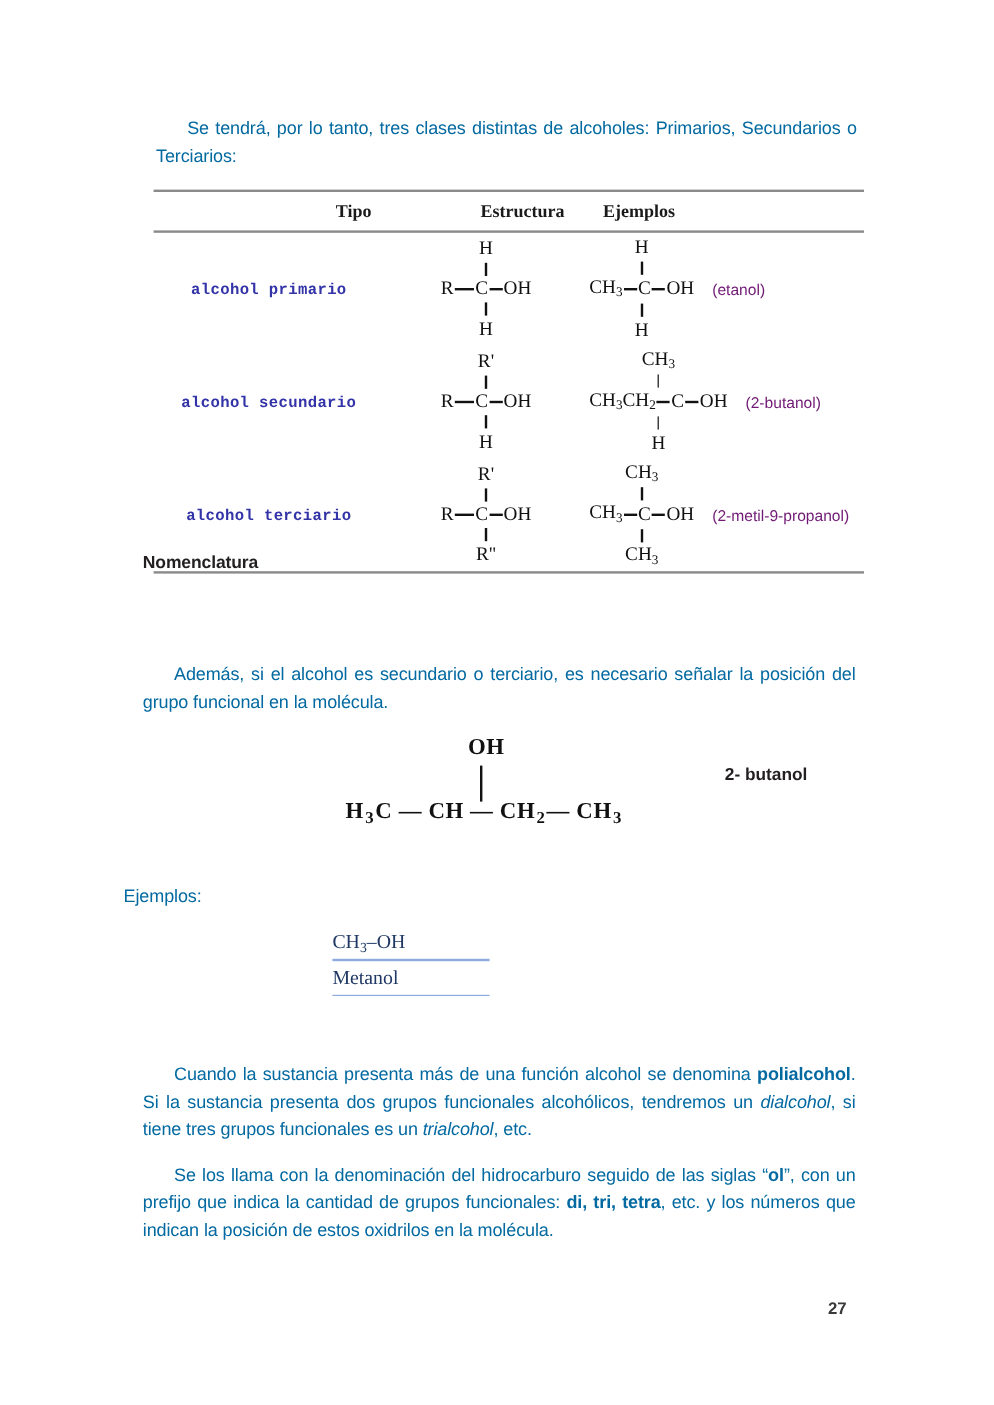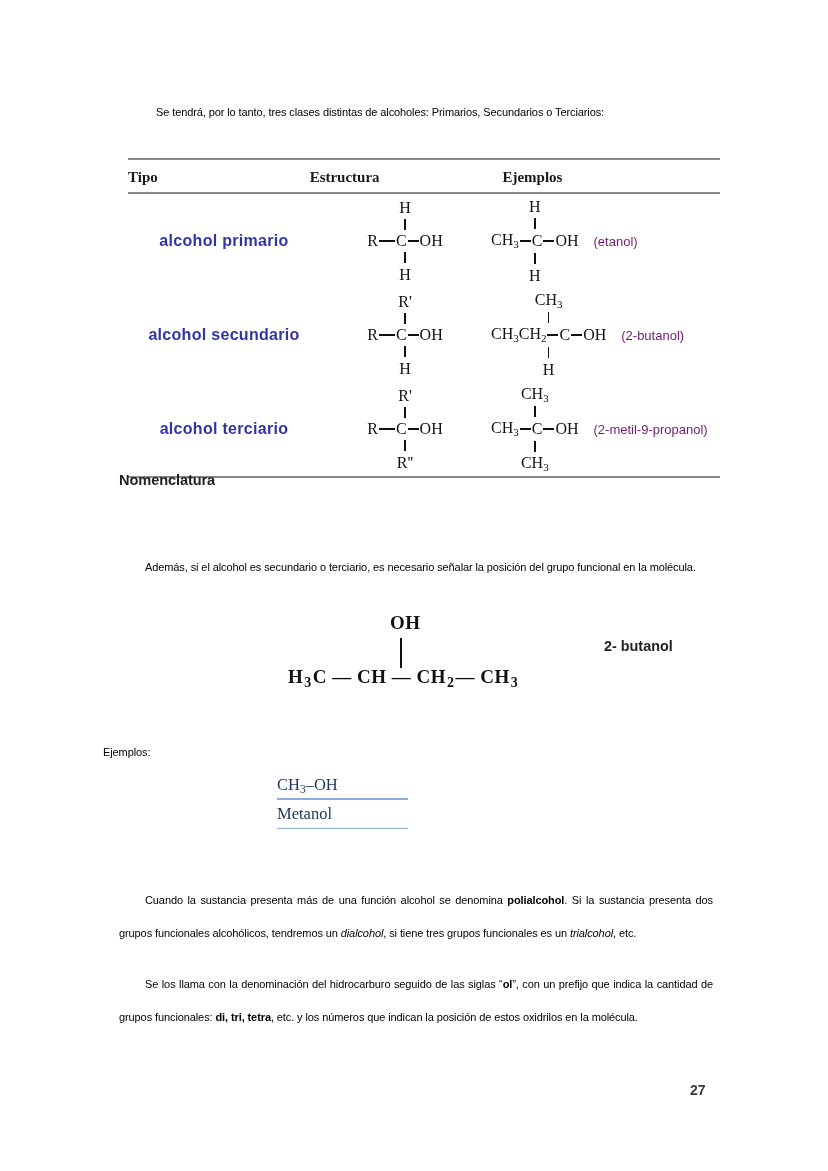--- a/index.html
+++ b/index.html
@@ -17,23 +17,23 @@
   }
   .page {
     position: absolute;
     inset: 0;
     background: #ffffff;
   }
 
   
   .para {
     position: absolute;
-    font-size: 11px;
-    line-height: 33px;
-    color: #000000;
+    font-size: 15px;
+    line-height: 23px;
+    color: #0369a1;
     text-align: justify;
     letter-spacing: -0.1px;
   }
   .para .ind { display: inline-block; width: 26px; }
   .para b { font-weight: bold; }
   .para i { font-style: italic; }
 
   .heading {
     position: absolute;
     font-size: 14.6px;
@@ -61,37 +61,37 @@
     display: flex;
     align-items: center;
     height: 30px;
     padding-top: 2px;
   }
   .th {
     font-family: "Liberation Serif", serif;
     font-weight: bold;
     font-size: 15px;
     color: #1a1a1a;
-    text-align: left;
+    text-align: right;
   }
   .th.c1 { width: 192px; }
   .th.c2 { width: 170px; }
   .th.c3 { width: 230px; text-align: left; padding-left: 32px;}
 
   .trow {
     display: flex;
     align-items: center;
     min-height: 94px;
   }
   .cell-type {
     width: 192px;
     text-align: center;
-    font-family: Liberation Sans, sans-serif;
-    font-weight: bold;
-    font-size: 16px;
+    font-family: Liberation Mono, monospace;
+    font-weight: bold;
+    font-size: 13px;
     color: #3333a8;
     letter-spacing: 0.3px;
   }
   .cell-struct { width: 170px; display: flex; justify-content: center; }
   .cell-ex { flex: 1; display: flex; align-items: center; }
 
   
   .mol {
     display: inline-flex;
     flex-direction: column;
@@ -396,21 +396,21 @@
               <span class="atom">CH<sub>3</sub></span>
             </div>
         </div>
         <span class="ex-name">(2-metil-9-propanol)</span>
       </div>
     </div>
 
     <div class="rule bottom"></div>
   </div>
 
-  <div class="heading" style="left:119px; top:461px;margin-top:11px;">Nomenclatura</div>
+  <div class="heading" style="left:119px; top:461px;">Nomenclatura</div>
 
 
   <div class="para" style="left:119px; top:551px; width:594px;">
     <span class="ind"></span><span>Además, si el alcohol es secundario o terciario, es necesario señalar la posición del grupo funcional en la molécula.</span>
   </div>
 
   <div class="butanol-block">
     <div class="butanol-oh">OH</div>
     <div class="butanol-bond"></div>
     <div class="butanol-chain">

